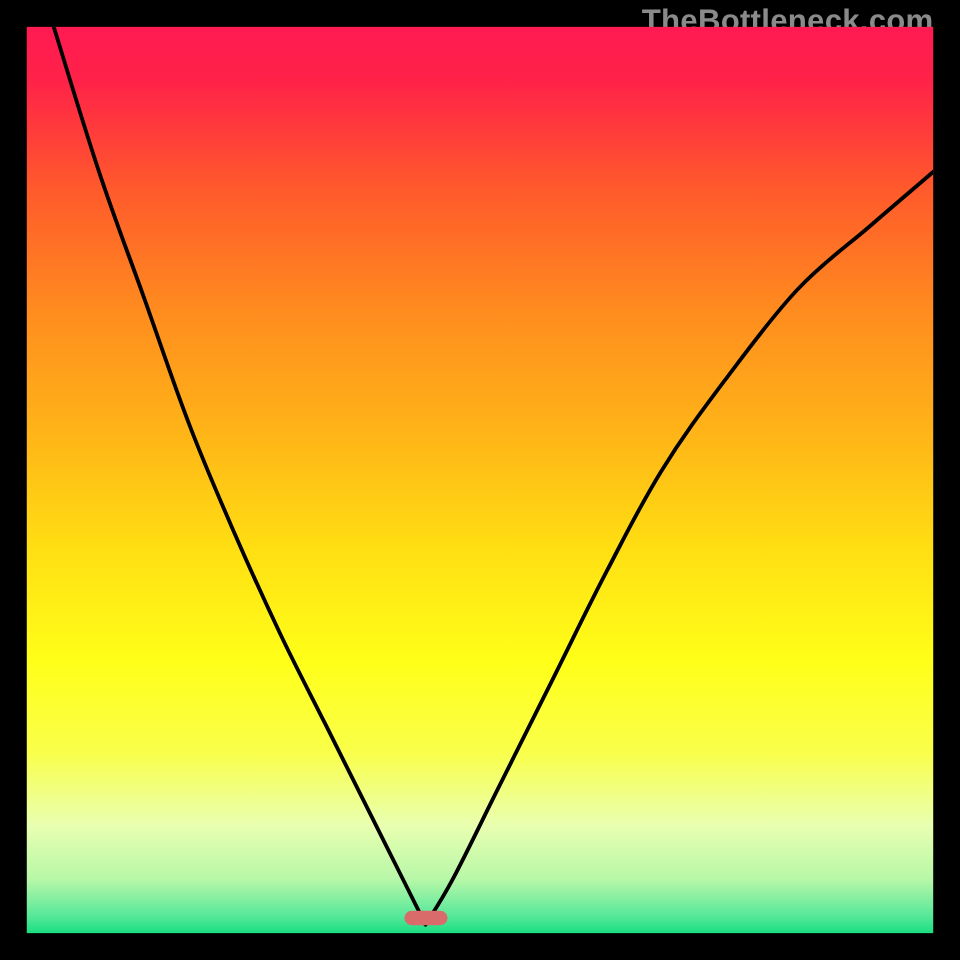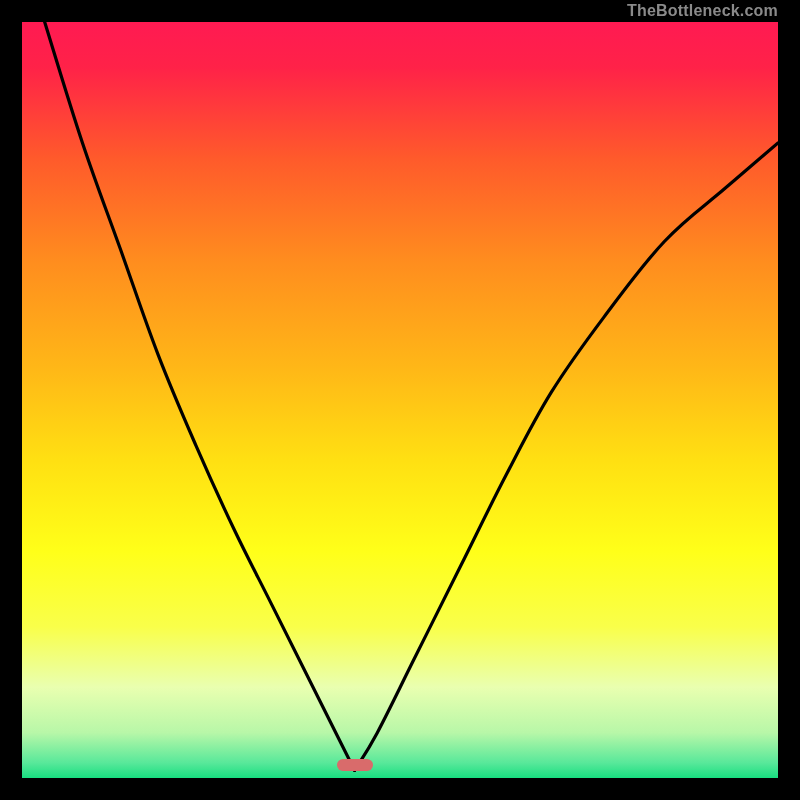--- a/index.html
+++ b/index.html
@@ -17,21 +17,21 @@
     left: 22px;
     width: 756px;
     height: 756px;
     overflow: hidden;
   }
   .watermark {
     position: absolute;
     top: 2px;
     right: 22px;
     font-family: Arial, Helvetica, sans-serif;
-    font-size: 16px;
+    font-size: 26px;
     font-weight: 600;
     color: #8a8a8a;
     letter-spacing: 0.2px;
     user-select: none;
   }
   .curve-layer {
     position: absolute;
     inset: 0;
     pointer-events: none;
   }

